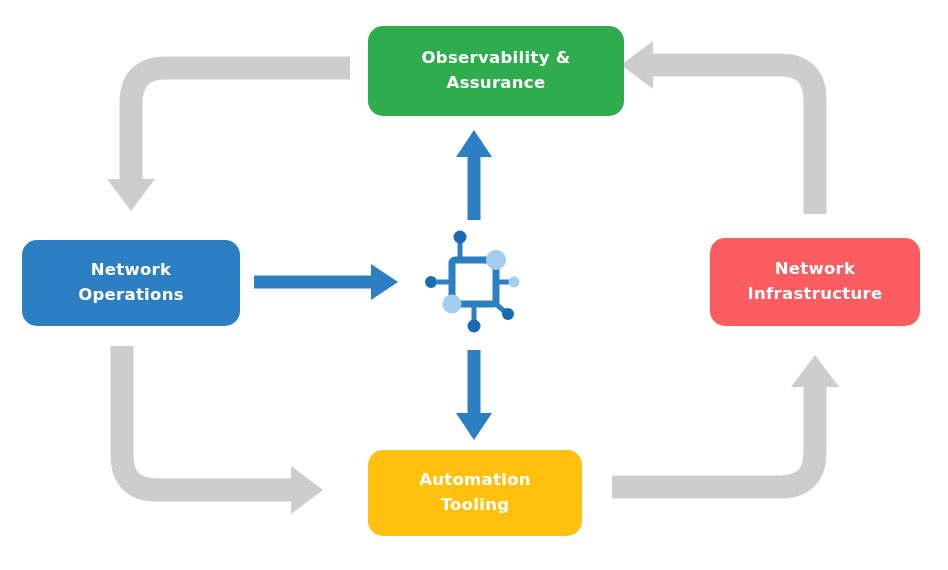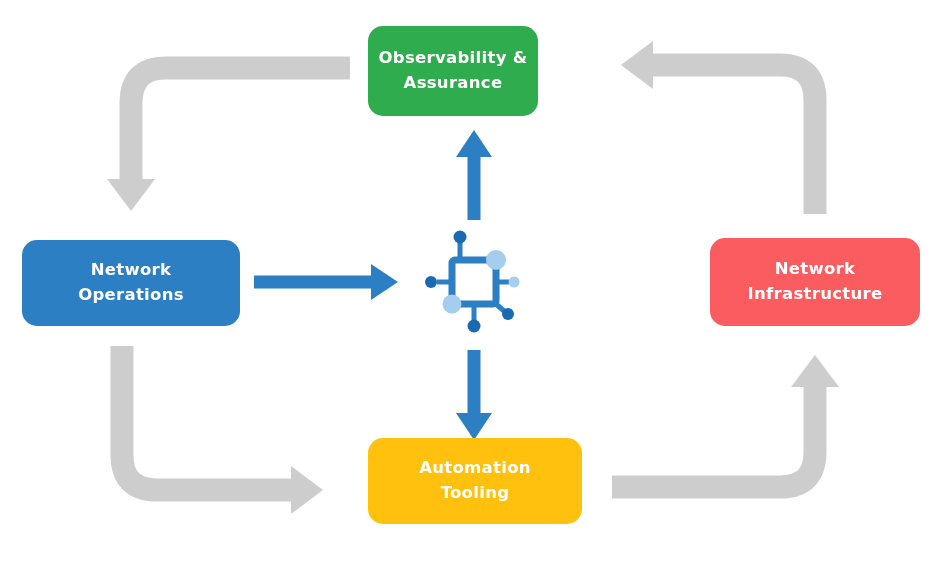--- a/index.html
+++ b/index.html
@@ -15,24 +15,24 @@
   .arrow-flow{fill:none;stroke:#2b7fc2;stroke-width:13;}
   .node{
     position:absolute;
     display:flex;align-items:center;justify-content:center;
     border-radius:15px;
     color:#ffffff;
     font-size:16.5px;font-weight:600;letter-spacing:.3px;
     line-height:1.5;text-align:center;
   }
   .node-label{white-space:pre-line;}
-  .node-observability{left:368px;top:26px;width:170px;height:90px;}
+  .node-observability{left:368px;top:26px;width:256px;height:90px;}
   .node-operations{left:22px;top:240px;width:218px;height:86px;}
   .node-infrastructure{left:710px;top:238px;width:210px;height:88px;}
-  .node-automation{left:368px;top:438px;width:214px;height:86px;}
+  .node-automation{left:368px;top:450px;width:214px;height:86px;}
   .center-icon{position:absolute;left:418px;top:224px;width:112px;height:114px;}
 </style>
 </head>
 <body>
 
 <div class="stage">
 
   <svg class="arrows" width="948" height="570" viewBox="0 0 948 570">
     <defs>
       <marker id="head-gray" markerUnits="userSpaceOnUse" markerWidth="34" markerHeight="48" refX="1" refY="24" orient="auto">

